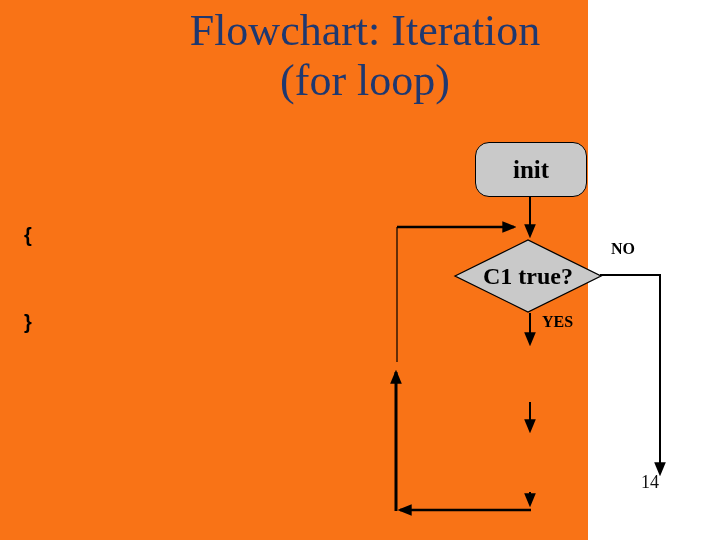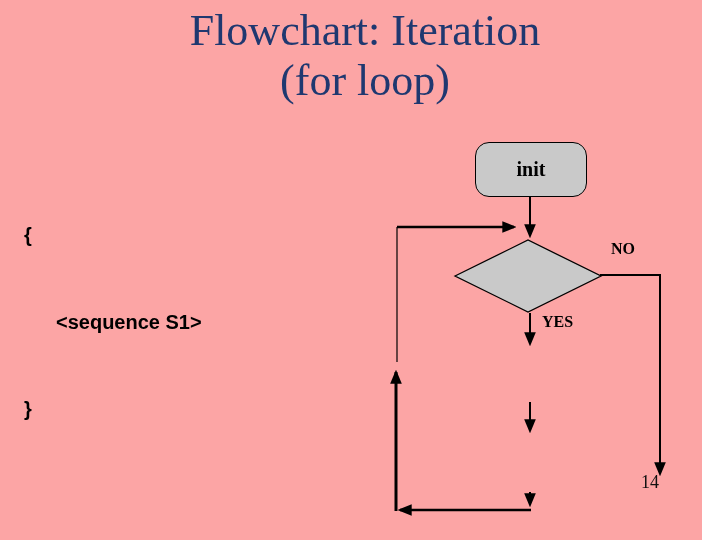--- a/index.html
+++ b/index.html
@@ -2,21 +2,21 @@
 <html><head>
 <meta charset="utf-8">
 <style>
   html, body { margin: 0; padding: 0; }
   body {
     width: 720px; height: 540px;
     background: #ffffff;
     font-family: "Liberation Serif", "DejaVu Serif", serif;
     overflow: hidden;
   }
-  .slide { position: relative; width: 702px; height: 540px; background:#fca5a5; }
+  .slide { position: relative; width: 588px; height: 540px; background:#f97316; }
 
   .title {
     position: absolute; left: 0; top: 6px; width: 730px;
     text-align: center;
     color: #1F3870;
     font-size: 44px; line-height: 50px;
     font-family: "Liberation Serif", "DejaVu Serif", serif;
     letter-spacing: 0px;
   }
 
@@ -33,21 +33,21 @@
   .node {
     position: absolute;
     background: #C9C9C9;
     border: 1.6px solid #000000;
     border-radius: 14px;
     display: flex; align-items: center; justify-content: center;
     font-weight: bold; color: #000;
     font-family: "Liberation Serif", "DejaVu Serif", serif;
     box-sizing: border-box; white-space: nowrap;
   }
-  .node-init      { left: 475px; top: 142px; width: 112px; height: 55px; font-size: 20px; text-align: right; }
+  .node-init      { left: 475px; top: 142px; width: 112px; height: 55px; font-size: 25px; text-align: right; }
   .node-s1        { left: 477px; top: 348px; width: 108px; height: 54px; font-size: 25px; }
   .node-increment { left: 475px; top: 437px; width: 112px; height: 55px; font-size: 24px; }
 
   .diamond-label {
     position: absolute; left: 455px; top: 263px; width: 146px;
     text-align: center; font-weight: bold; font-size: 24px; color:#000;
   }
   .edge-label { position: absolute; font-weight: bold; font-size: 16px; color: #000; }
   .label-yes { left: 542px; top: 313px; }
   .label-no  { left: 611px; top: 240px; }
@@ -63,21 +63,20 @@
 
 <div class="slide">
 
   <div class="title">
     <div>Flowchart: Iteration</div>
     <div>(for loop)</div>
   </div>
 
   <div class="code">
     <div>{</div>
-    <div class="indent">&lt;sequence S1&gt;</div>
     <div>}</div>
   </div>
 
   <svg class="connectors" viewBox="0 0 720 540" xmlns="http://www.w3.org/2000/svg">
     <defs>
       <marker id="arrow" markerUnits="userSpaceOnUse" markerWidth="14" markerHeight="12" viewBox="0 0 12 10" refX="10" refY="5" orient="auto">
         <path d="M0,0 L12,5 L0,10 Z" fill="#000000"></path>
       </marker>
     </defs>
 
@@ -99,20 +98,23 @@
 
     <line x1="530" y1="402" x2="530" y2="431" stroke="#000" stroke-width="2" marker-end="url(#arrow)"></line>
 
     <polyline points="600,275 660,275 660,474" fill="none" stroke="#000" stroke-width="2" marker-end="url(#arrow)"></polyline>
   </svg>
 
   <div class="node node-init">
     <span>init</span>
   </div>
 
+  <div class="diamond-label">
+    <span>C1 true?</span>
+  </div>
 
   <div class="edge-label label-no">NO</div>
   <div class="edge-label label-yes">YES</div>
 
 
 
   <div class="page-number">14</div>
 
 </div>
 

